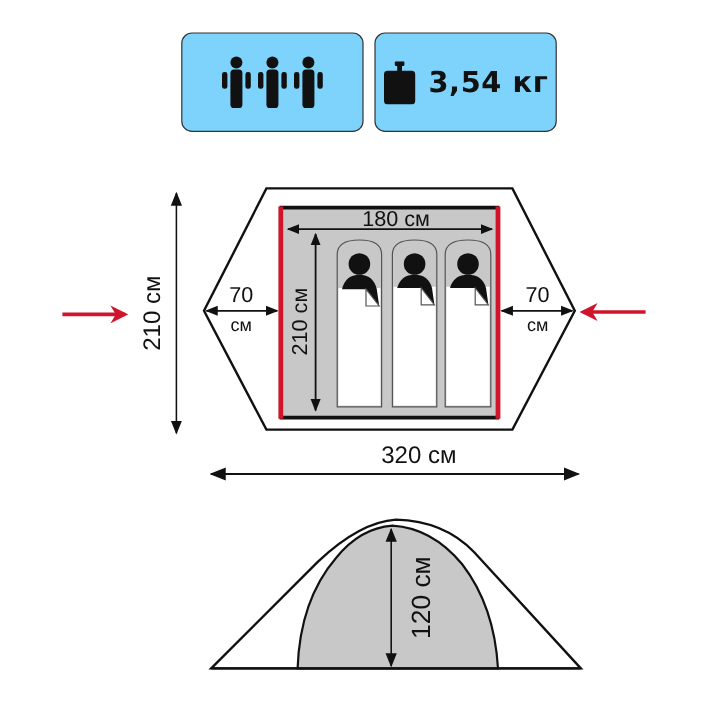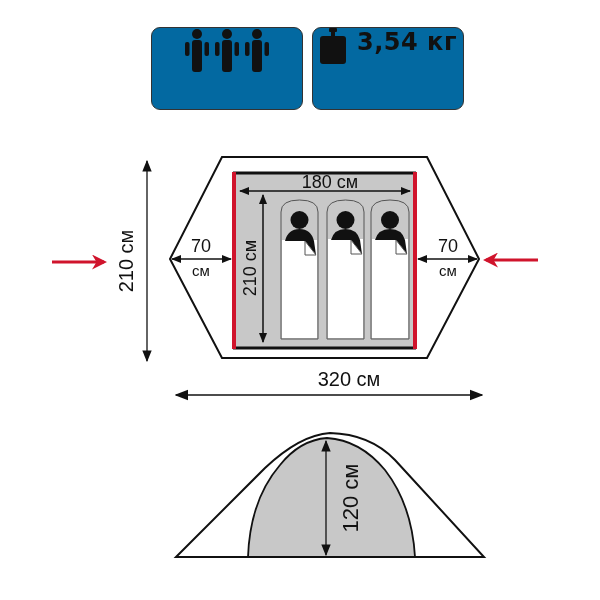--- a/index.html
+++ b/index.html
@@ -1,19 +1,19 @@
 <!DOCTYPE html>
 <html><head>
 <meta charset="utf-8">
 <style>
   html, body { margin: 0; padding: 0; background: #ffffff; }
   body { width: 600px; height: 600px; position: relative; overflow: hidden;
          font-family: "Liberation Sans", "DejaVu Sans", sans-serif; }
-  .spec-box { position: absolute; border: 1.5px solid #333; border-radius: 9px; background: #0369a1;
-              box-sizing: border-box; display: flex; align-items: flex-start; justify-content: center; }
+  .spec-box { position: absolute; border: 1.5px solid #333; border-radius: 9px; background: #7dd3fc;
+              box-sizing: border-box; display: flex; align-items: center; justify-content: center; }
   #box-people { left: 151px; top: 27px; width: 152px; height: 83px; }
   #box-weight { left: 312px; top: 27px; width: 152px; height: 83px; }
   .weight-text { font-family: "DejaVu Sans", sans-serif; font-weight: bold; font-size: 24px; color: #111;
                  margin-left: 10px; letter-spacing: 0.5px; }
   svg.main { position: absolute; left: 0; top: 0; }
   .lbl { font-family: "Liberation Sans", "DejaVu Sans", sans-serif; fill: #111; }
 </style>
 </head>
 <body>
 

